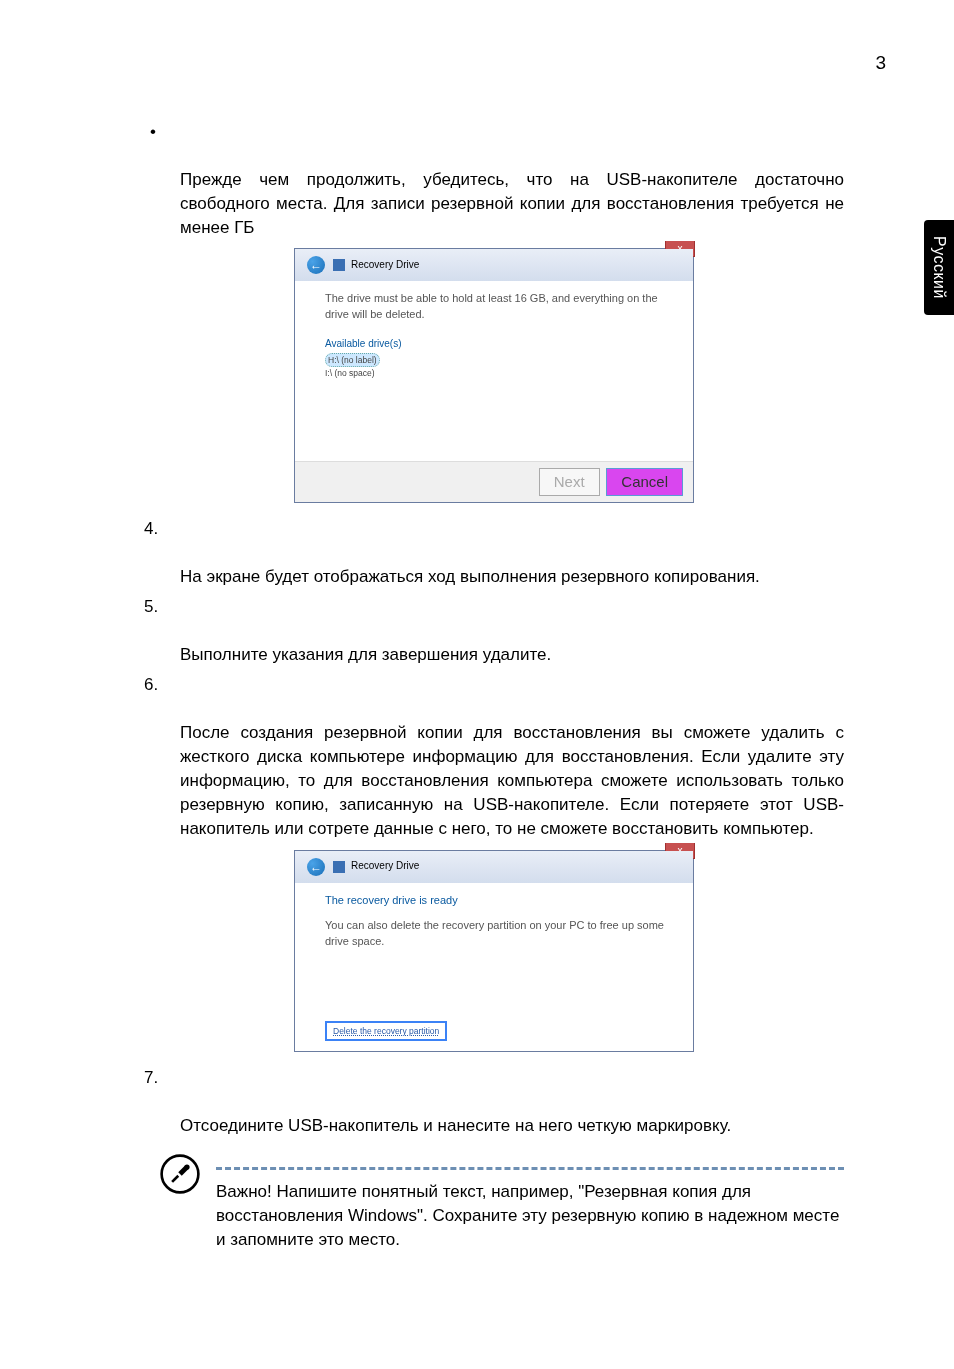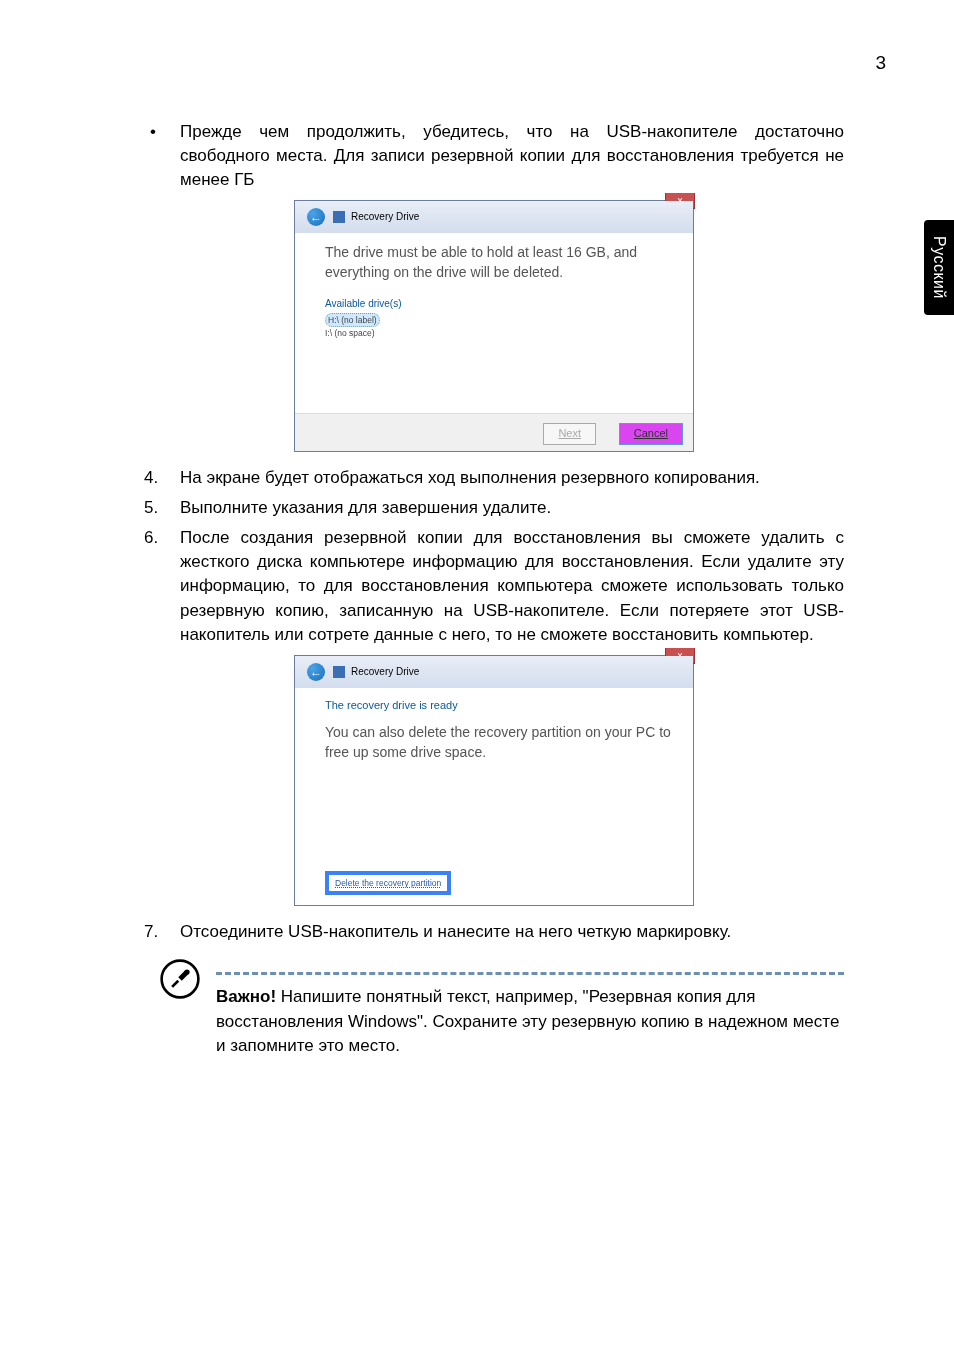--- a/index.html
+++ b/index.html
@@ -32,21 +32,21 @@
   .content {
     position: absolute;
     left: 144px;
     top: 120px;
     width: 700px;
     font-size: 17px;
     line-height: 1.42;
   }
   .bullet-row { display: flex; margin-bottom: 6px; }
   .bullet-row .marker { width: 36px; flex-shrink: 0; text-align: left; padding-left: 6px; }
-  .bullet-row .txt { flex: 1; text-align: justify; }
+  .bullet-row .txt { flex: 1; text-align: justify; margin-top: 48px; }
   .img-wrap { text-align: center; margin: 8px 0 14px 0; }
   .dialog {
     display: inline-block;
     width: 400px;
     border: 1px solid #6a7ca0;
     background: #fff;
     text-align: left;
     position: relative;
     vertical-align: top;
   }
@@ -77,52 +77,52 @@
     background: radial-gradient(circle at 30% 30%, #4aa3e8, #1a6fb8);
     color: #fff; font-size: 12px; line-height: 18px; text-align: center;
     margin-right: 8px;
   }
   .dlg-ico {
     width: 12px; height: 12px; background: #3a6fb3; margin-right: 6px;
   }
   .dlg-body { padding: 10px 22px 10px 30px; font-size: 9px; color: #333; min-height: 180px; }
   .dlg-body.h2 { min-height: 150px; }
   .dlg-title-sm { color: #0a5aa0; font-size: 11px; margin-bottom: 10px; }
-  .dlg-text { color: #555; font-size: 14px; margin-bottom: 14px; }
+  .dlg-text { color: #555; font-size: 11px; margin-bottom: 14px; }
   .avail-label { color: #0a5aa0; font-size: 10px; margin-bottom: 2px; }
   .drive-list { border: none; }
   .drive-item { font-size: 8.5px; color: #444; padding: 0; border-radius: 7px; }
   .drive-item.sel { background: #cde8ff; border: 1px dotted #6aa; display: inline-block; padding: 0 2px; }
   .dlg-footer {
     background: #f0f0f0; border-top: 1px solid #ddd;
     padding: 6px 10px; text-align: right;
   }
   .dlg-btn {
     display: inline-block; border: 1px solid #aaa; background: #f7f7f7;
-    font-size: 11px; padding: 2px 14px; margin-left: 18px; color: #555; text-decoration: underline;
+    font-size: 15px; padding: 2px 14px; margin-left: 2px; color: #555;
   }
   .dlg-btn.active { border: 1px solid #5a9ad6; background: #d946ef; color: #333; }
   .dlg-btn.disabled { color: #aaa; }
   .link-del {
-    display: inline-block; border: 4px solid #3b82f6; padding: 2px 6px;
+    display: inline-block; border: 2px solid #3b82f6; padding: 2px 6px;
     color: #2a5aa8; font-size: 8.5px; text-decoration: underline dotted;
-    margin-top: 94px;
+    margin-top: 58px;
   }
   .numlist .bullet-row .marker { padding-left: 0; }
   .note-wrap { display: flex; margin-top: 14px; }
   .note-icon-col { width: 72px; flex-shrink: 0; display: flex; justify-content: center; align-items: flex-start; }
   .note-body { flex: 1; padding-top: 8px; }
   .dashes {
     border: none;
     border-top: 3px dashed #6d8fb3;
     margin: 6px 0 10px 0;
     height: 0;
   }
   .note-txt { font-size: 17px; line-height: 1.42; }
-  .note-txt b { font-weight: bold; margin-top: 28px; }
+  .note-txt b { font-weight: normal; margin-top: 28px; }
   .pin-svg { width: 42px; height: 42px; }
 </style>
 </head>
 <body>
 
 <div class="page-number">3</div>
 <div class="side-tab">Русский</div>
 
 <div class="content">
 

